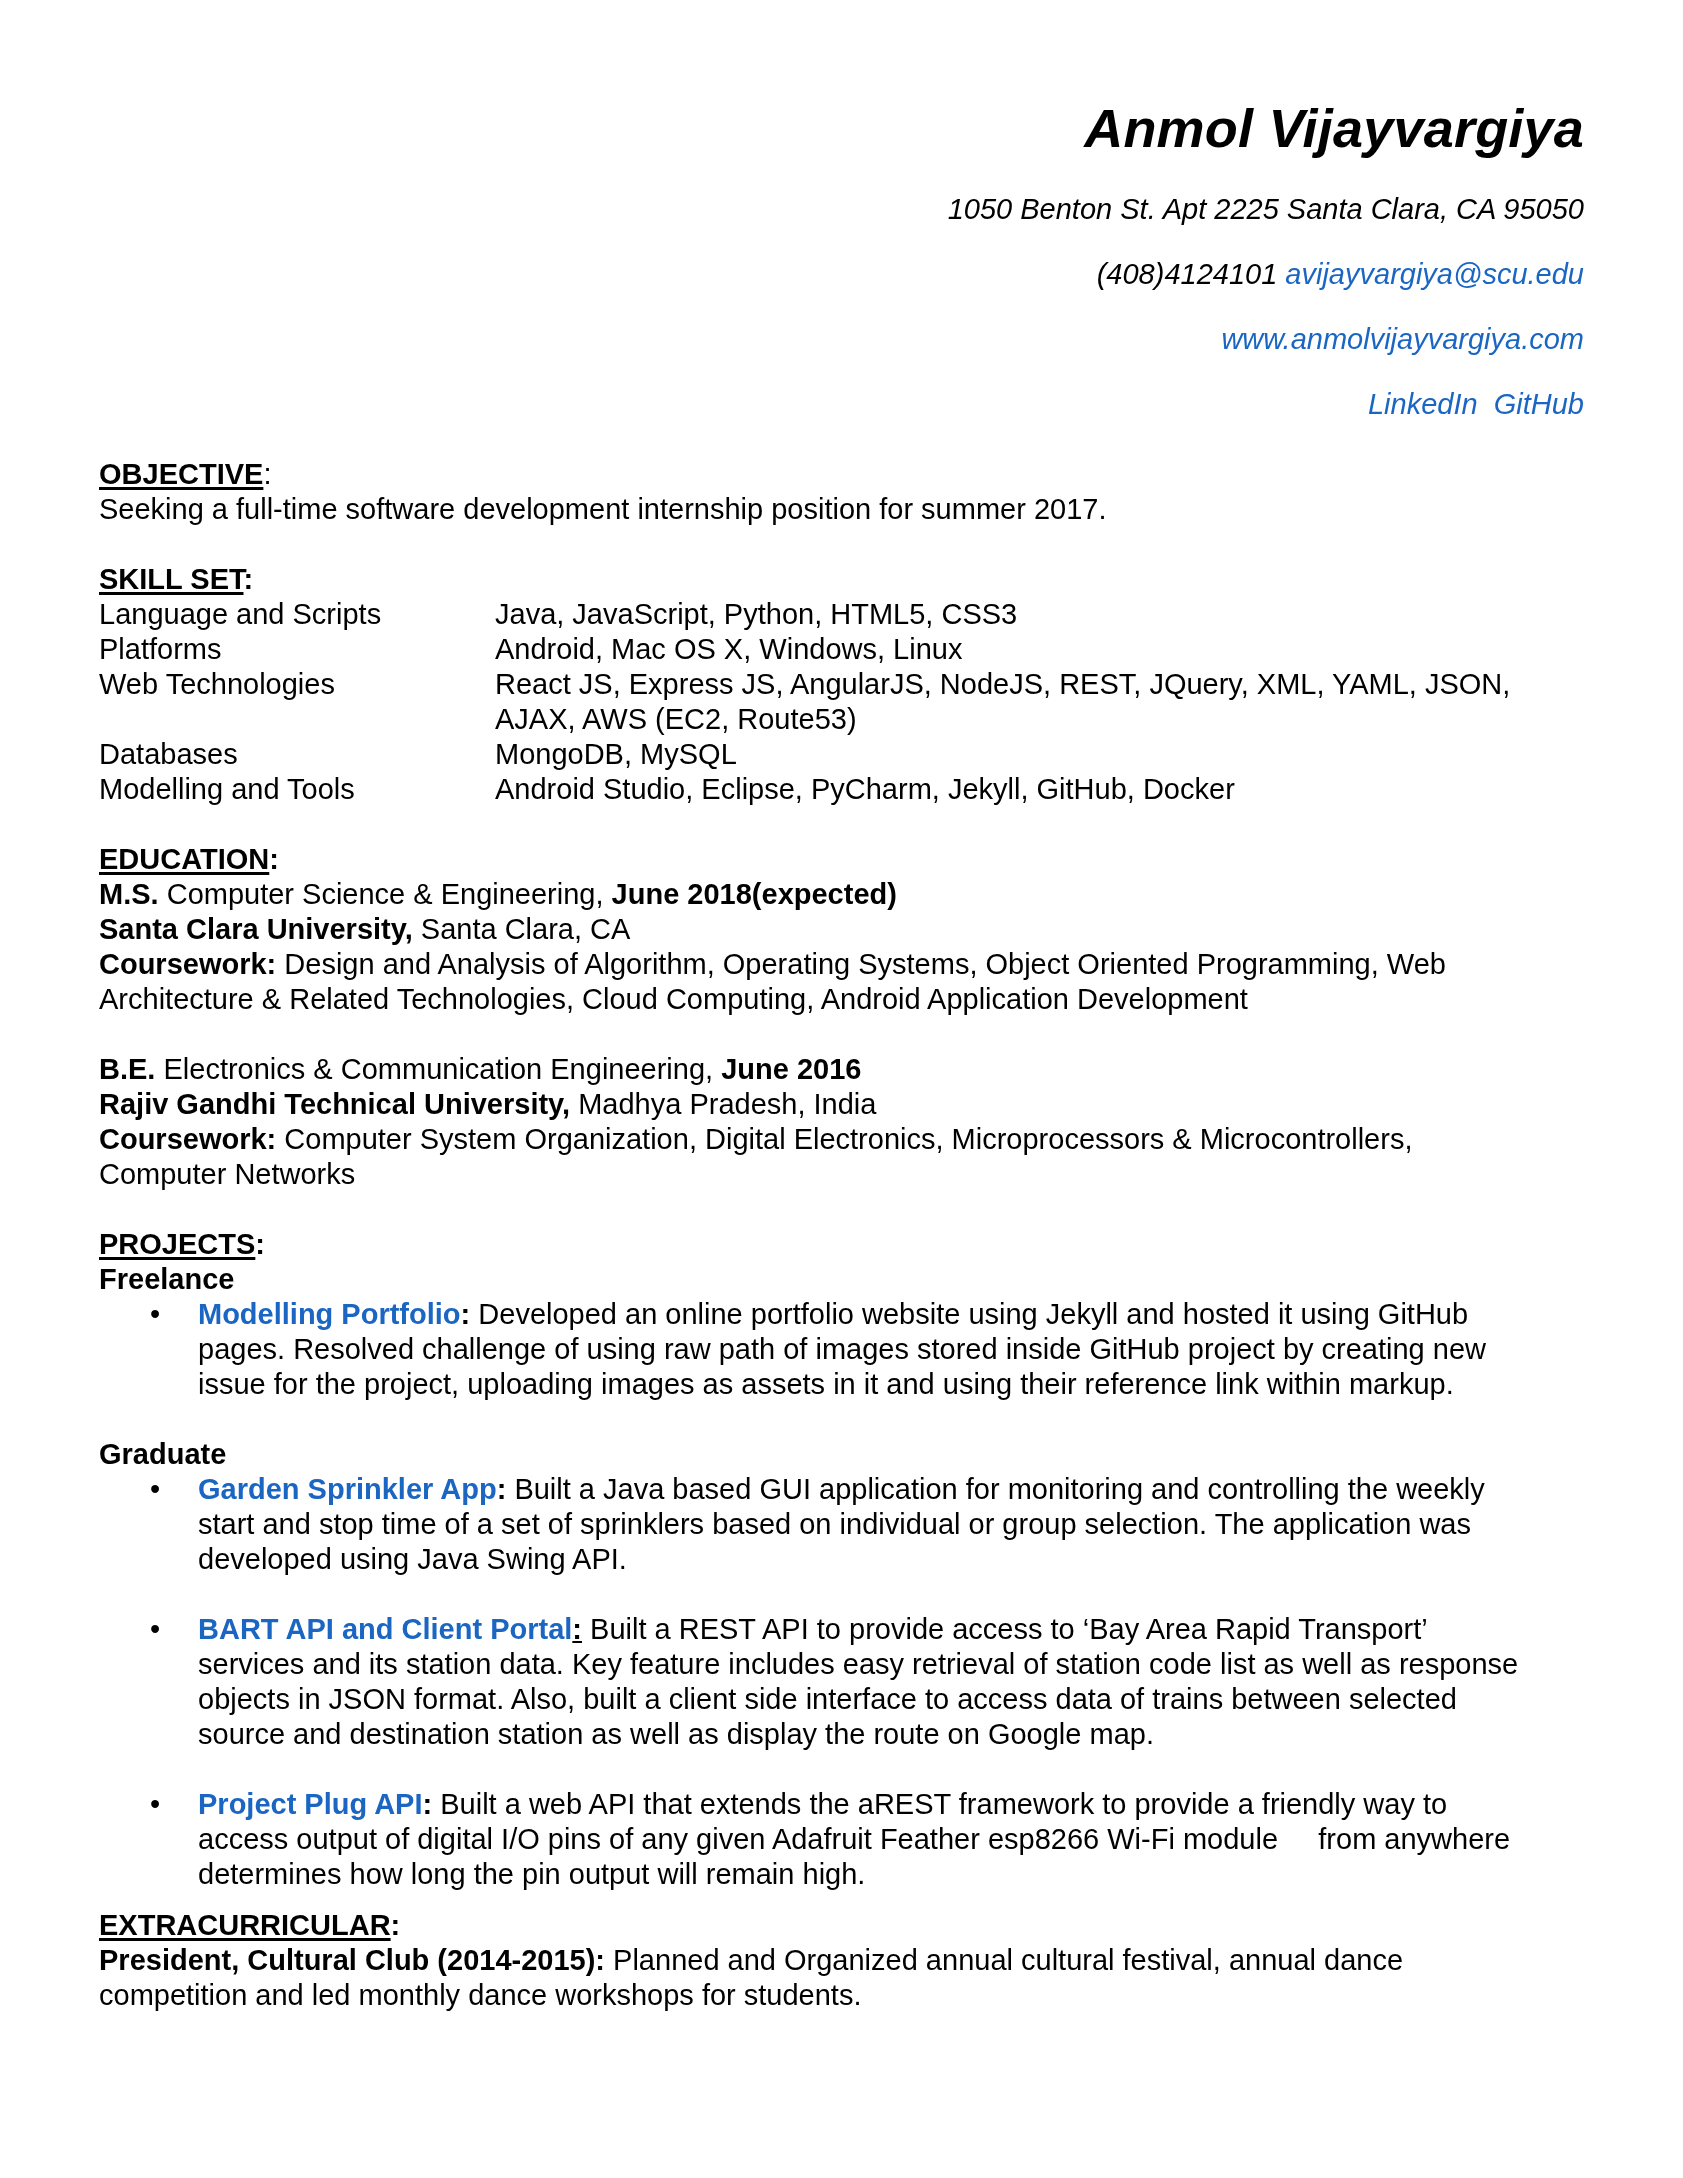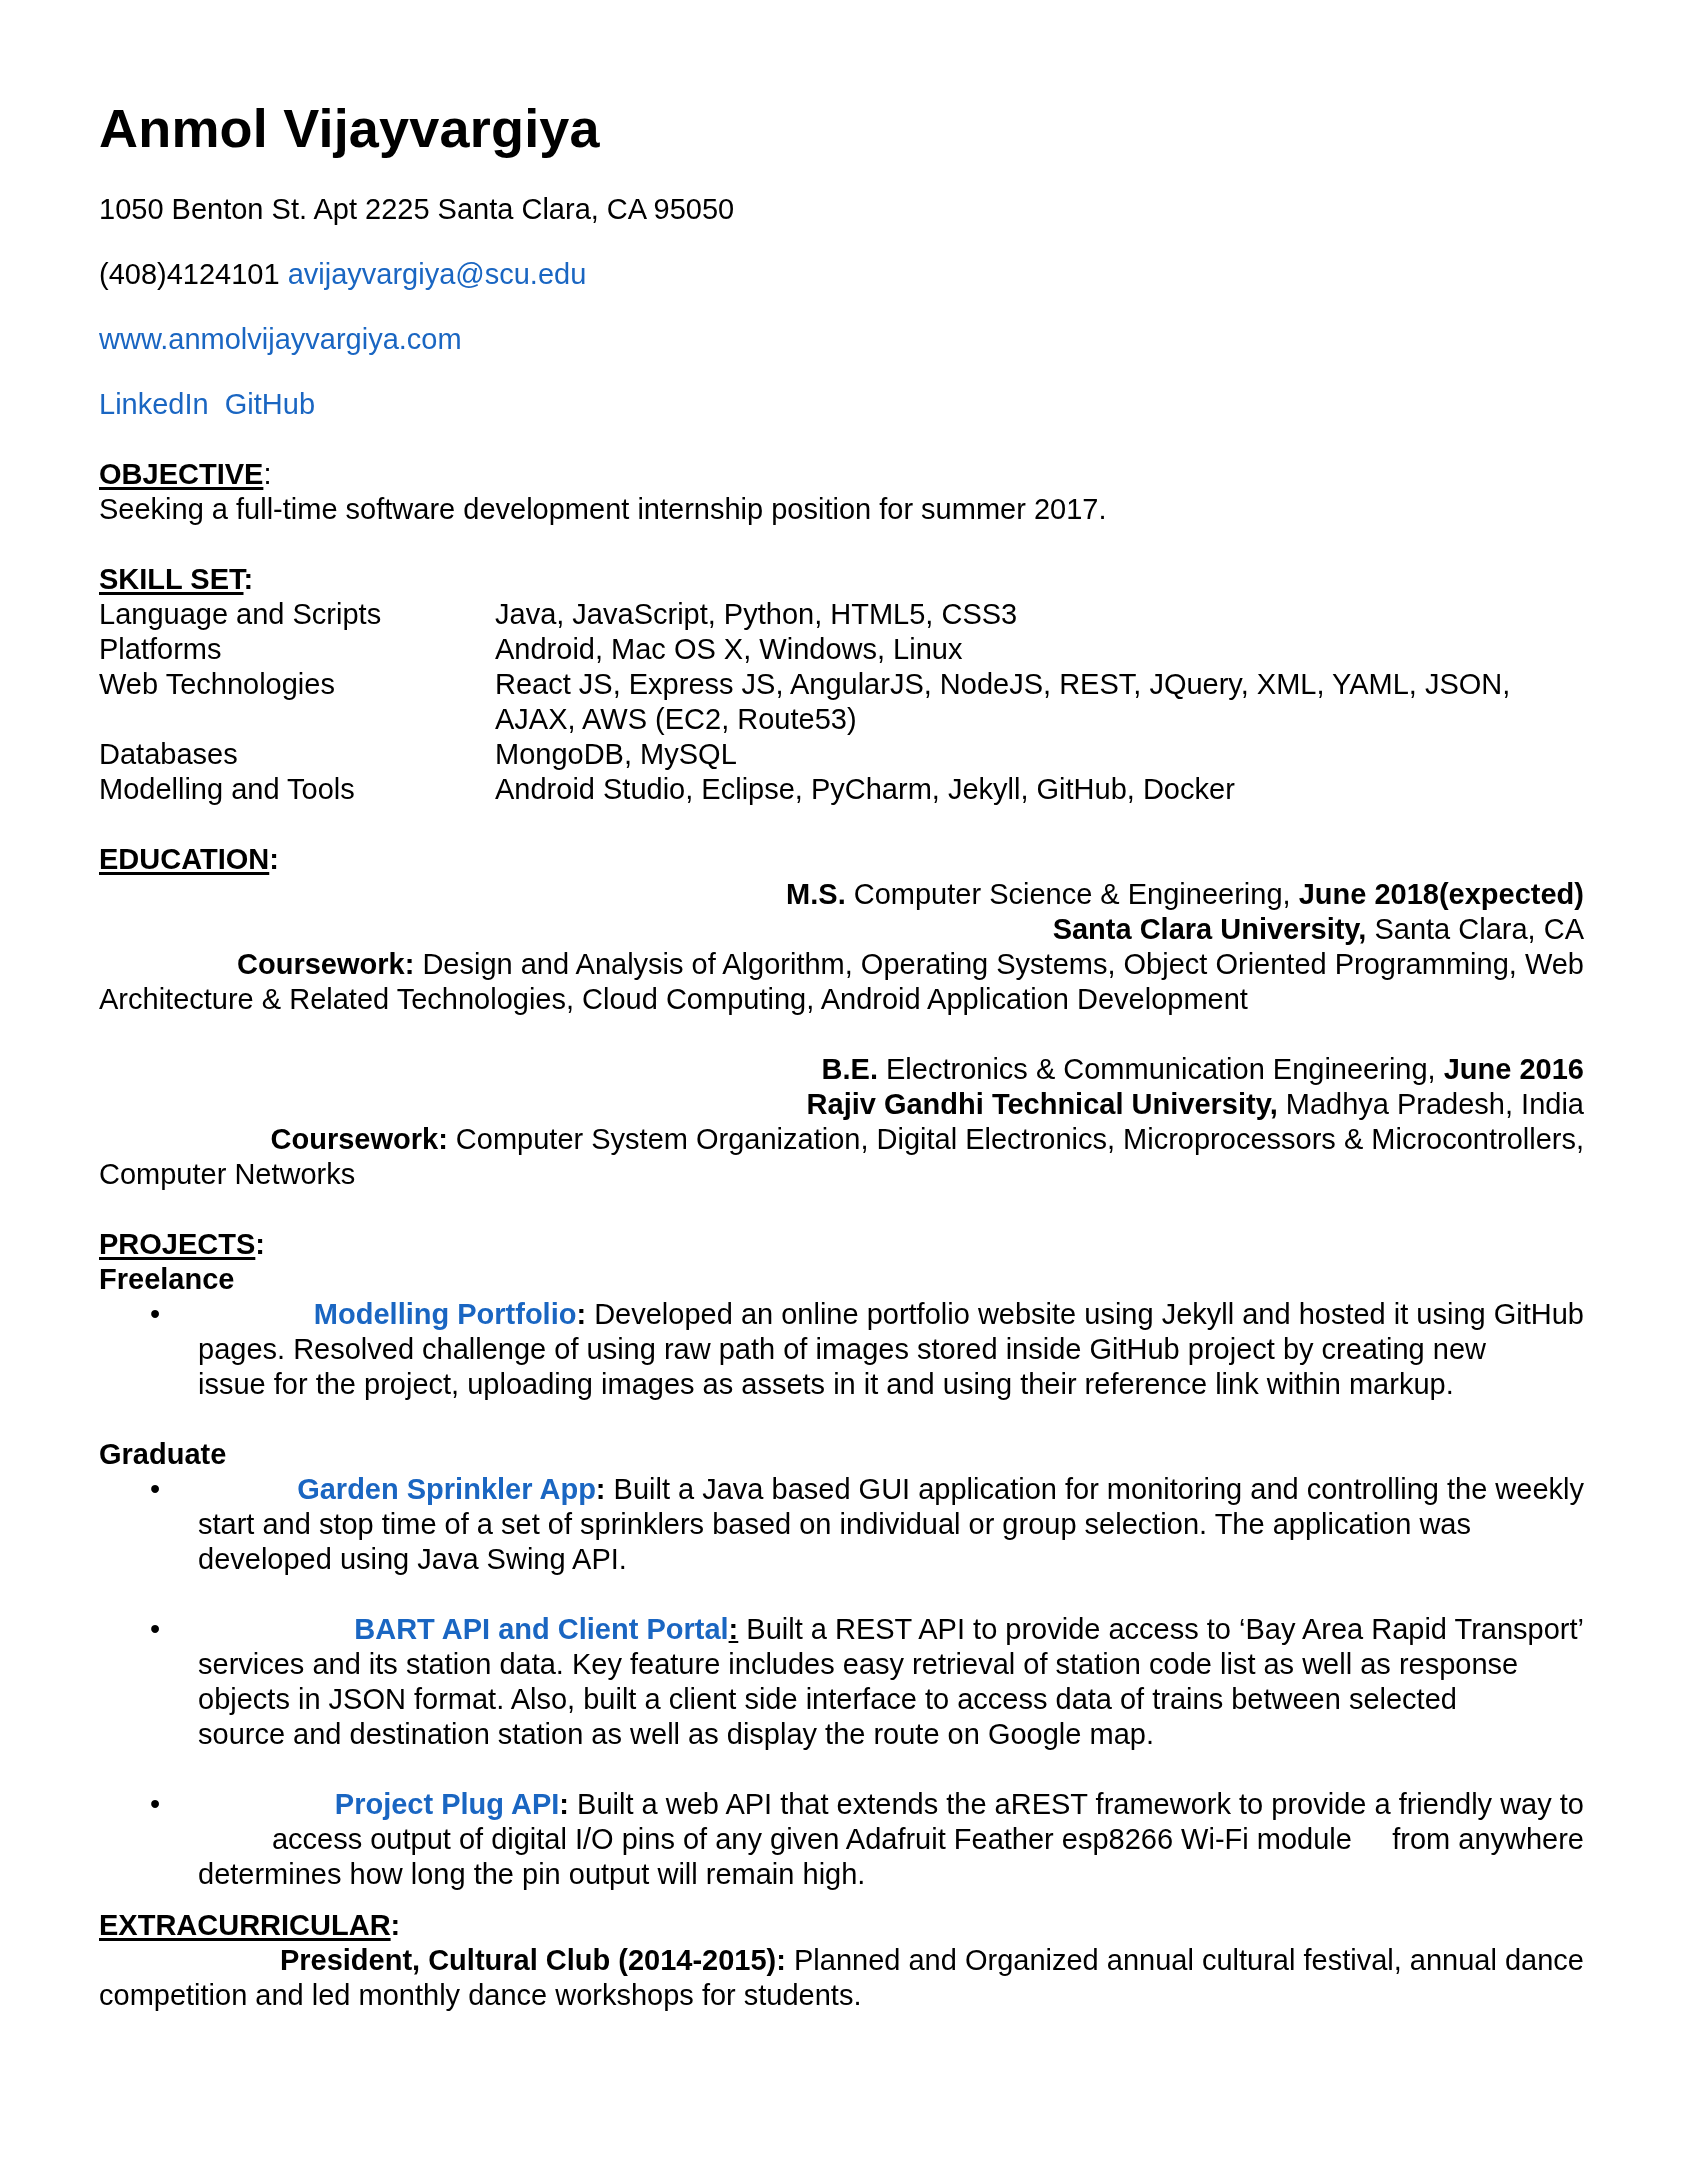--- a/index.html
+++ b/index.html
@@ -2,39 +2,39 @@
 <html><head>
   <meta charset="utf-8">
   <style>
     html, body { margin: 0; padding: 0; background: #ffffff; }
     body {
       width: 1683px; height: 2178px; position: relative; overflow: hidden;
       font-family: "Liberation Sans", sans-serif; color: #000000;
       font-size: 29px; line-height: 35px;
     }
     .page { position: absolute; left: 99px; top: 95px; width: 1485px; }
-    .header { text-align: left; width: 1485px; }
+    .header { text-align: right; width: 1485px; font-style: italic; }
     .name { font-weight: bold; font-size: 54px; line-height: 67px; letter-spacing: 0.2px; }
     .hline { line-height: 35px; margin-top: 30px; }
     .link { color: #1a66c2; }
     .gap-header { height: 35px; }
     .section-title { font-weight: bold; }
     .section-title .ul { text-decoration: underline; text-decoration-thickness: 3px; text-underline-offset: 3px; }
     .section-title .colon-plain { font-weight: normal; }
     .blank { height: 35px; }
     .skills-row { display: flex; }
     .skills-label { width: 396px; flex: 0 0 396px; }
     .skills-value { flex: 1; }
     .b { font-weight: bold; }
     .bullet-item { position: relative; padding-left: 99px; }
     .bullet-dot { position: absolute; left: 51px; top: 0; }
     .proj-title { font-weight: bold; color: #1a66c2; }
     .proj-colon { font-weight: bold; }
     .proj-colon.ul { text-decoration: underline; }
-    .pre-wrap { white-space: pre-wrap; text-align: right; }
+    .pre-wrap { white-space: pre-wrap; }
   </style>
 </head>
 <body>
 
 <div class="page">
 
   <div class="header">
     <div class="name">Anmol Vijayvargiya</div>
     <div class="hline">1050 Benton St.  Apt 2225 Santa Clara, CA 95050</div>
     <div class="hline">

